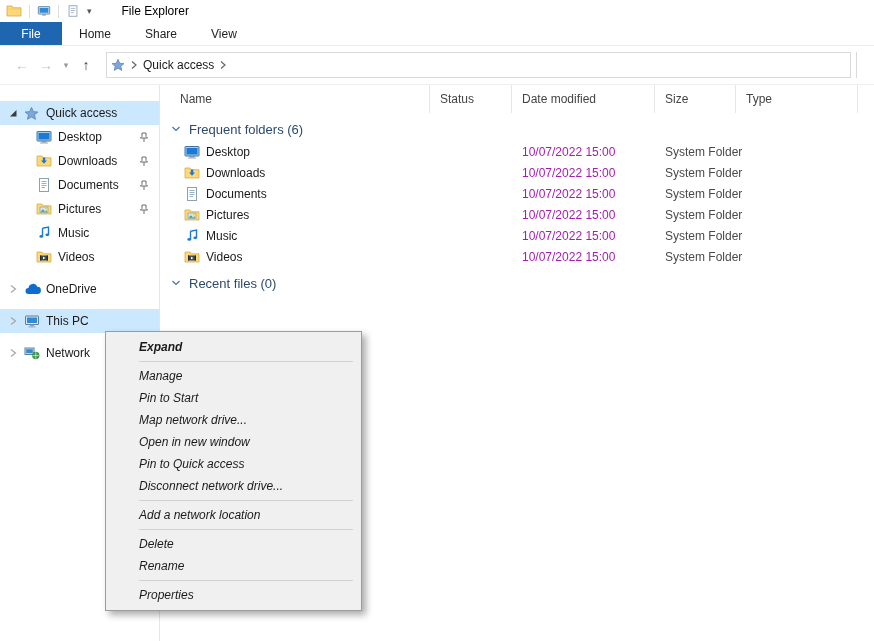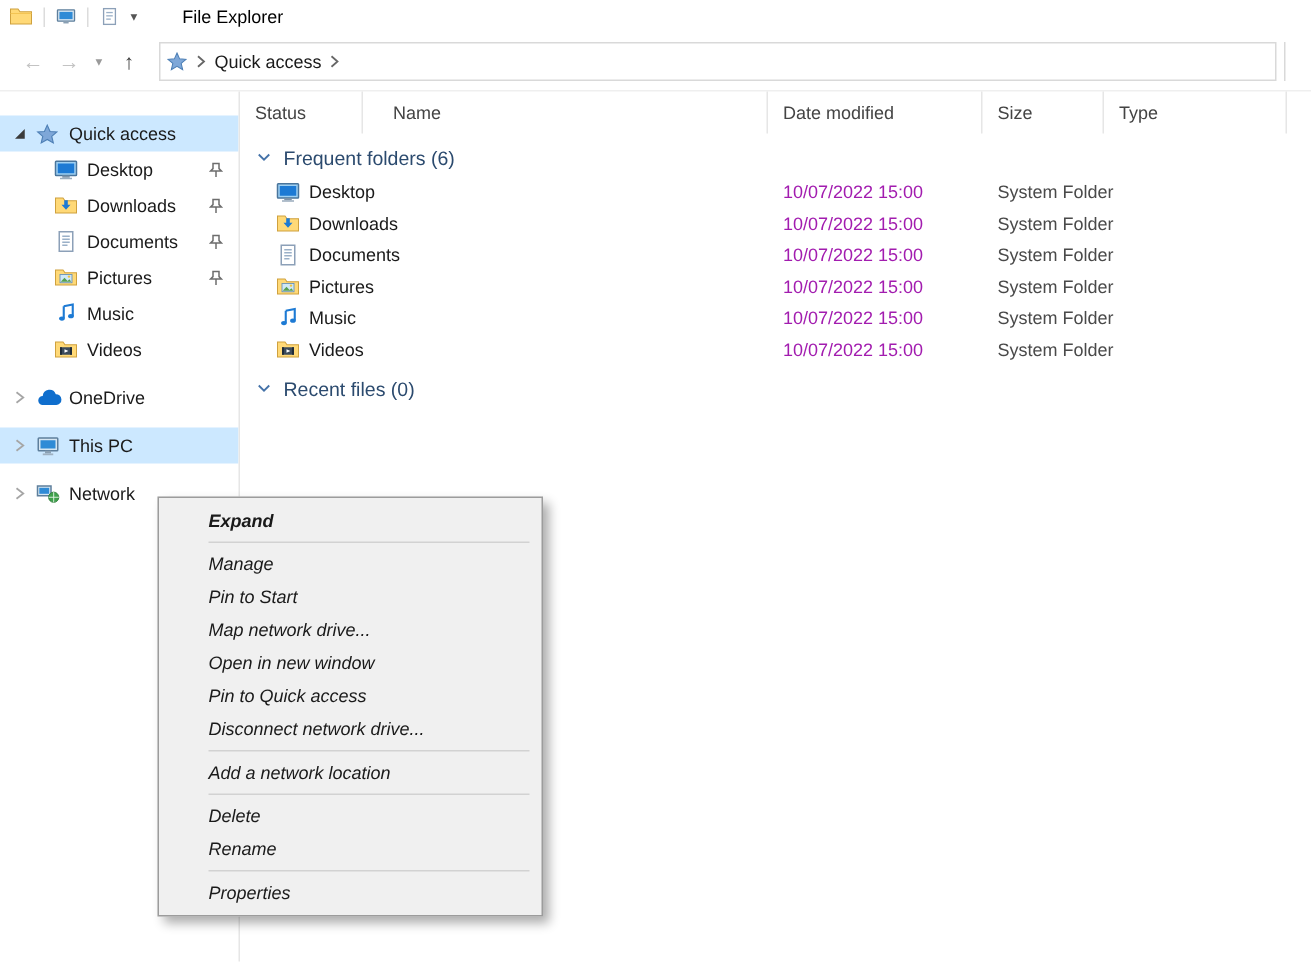--- a/index.html
+++ b/index.html
@@ -96,20 +96,26 @@
           <rect x="3.5" y="2" width="9" height="12" fill="#fff" stroke="#8ca0b8"></rect>
           <line x1="5.5" y1="5" x2="10.5" y2="5" stroke="#9ab0c8"></line>
           <line x1="5.5" y1="7.5" x2="10.5" y2="7.5" stroke="#9ab0c8"></line>
           <line x1="5.5" y1="10" x2="9" y2="10" stroke="#9ab0c8"></line>
         </svg>
     </span>
     <span class="qat-caret">▾</span>
     <span class="titlebar-title">File Explorer</span>
   </div>
 
+  <div class="tabrow">
+    <div class="file-tab">File</div>
+    <div class="tab">Home</div>
+    <div class="tab">Share</div>
+    <div class="tab">View</div>
+  </div>
 
   <div class="addressrow">
     <span class="nav-btn nav-disabled">←</span>
     <span class="nav-btn nav-disabled">→</span>
     <span class="nav-caret">▾</span>
     <span class="nav-btn nav-up">↑</span>
     <div class="address-box">
       <span>
         <svg width="14" height="14" viewBox="0 0 16 16">
             <path d="M8 1.5 L10 6 L14.8 6.4 L11.2 9.5 L12.3 14.2 L8 11.7 L3.7 14.2 L4.8 9.5 L1.2 6.4 L6 6 Z" fill="#7ea7d8" stroke="#4d7fb5" stroke-width="0.8"></path>
@@ -290,22 +296,22 @@
             </svg>
         </span>
         <span class="label">Network</span>
       </div>
 
     </div>
 
     <div class="content">
 
       <div class="col-headers">
+        <div class="col col-name">Name</div>
         <div class="col col-status">Status</div>
-        <div class="col col-name">Name</div>
         <div class="col col-date">Date modified</div>
         <div class="col col-size">Size</div>
         <div class="col col-type">Type</div>
       </div>
 
       <div class="group-header">
         <span>
           <svg width="12" height="12" viewBox="0 0 12 12">
               <path d="M2.5 4 L6 7.5 L9.5 4" fill="none" stroke="#4472a8" stroke-width="1.2"></path>
             </svg>

